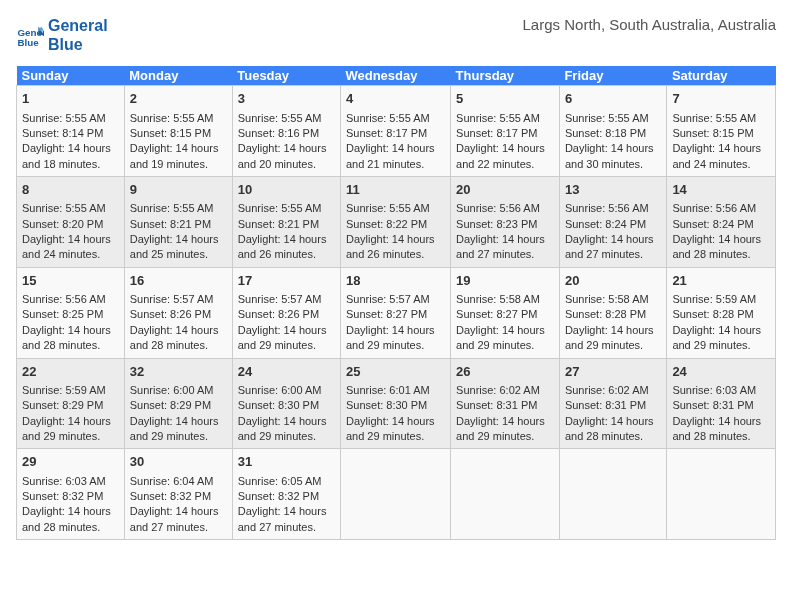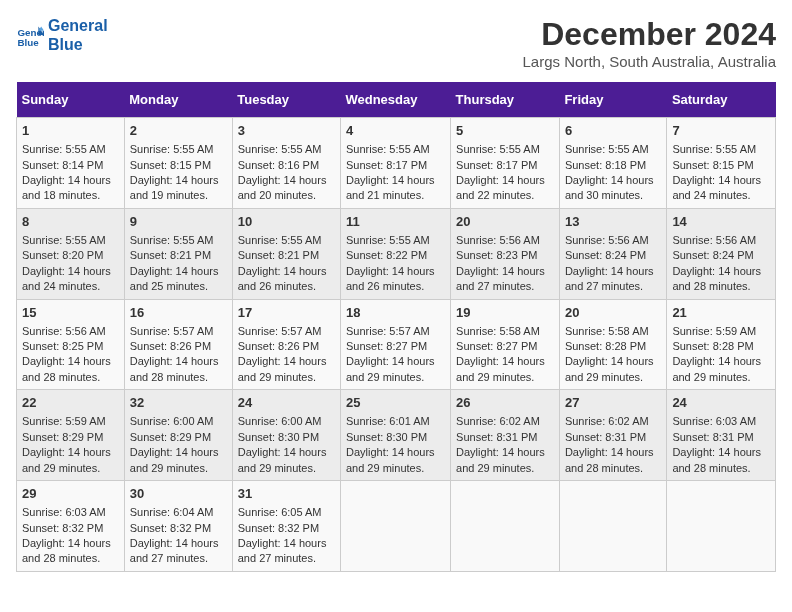--- a/index.html
+++ b/index.html
@@ -36,24 +36,24 @@
     .location-title {
       font-size: 15px;
       color: #555;
     }
     table {
       width: 100%;
       border-collapse: collapse;
       font-size: 11px;
     }
     thead tr th {
-      background-color: #4c1d95;
+      background-color: #3b82f6;
       color: #fff;
       text-align: left;
-      padding: 10px 5px;
+      padding: 2px 5px;
       font-size: 13px;
       font-weight: bold;
     }
     tbody tr td {
       border: 1px solid #ccc;
       vertical-align: top;
       padding: 4px 5px;
       width: 113px;
       min-height: 80px;
       color: #333;
@@ -82,21 +82,20 @@
       <text x="2" y="36" font-size="14" font-weight="bold" fill="#1a5fa8">Blue</text>
       <polygon points="32,8 40,20 32,20" fill="#1a5fa8"></polygon>
       <polygon points="32,14 40,14 36,8" fill="#5ba3e0"></polygon>
     </svg>
     <div style="line-height:1.2;">
       <div style="font-size:16px;font-weight:bold;color:#1a5fa8;">General</div>
       <div style="font-size:16px;font-weight:bold;color:#1a5fa8;">Blue</div>
     </div>
   </div>
   <div class="title-section">
-    <div class="month-title">December 2024</div>
     <div class="location-title">Largs North, South Australia, Australia</div>
   </div>
 </div>
 
 <table>
   <thead>
     <tr>
     <th>Sunday</th>
         <th>Monday</th>
         <th>Tuesday</th>

